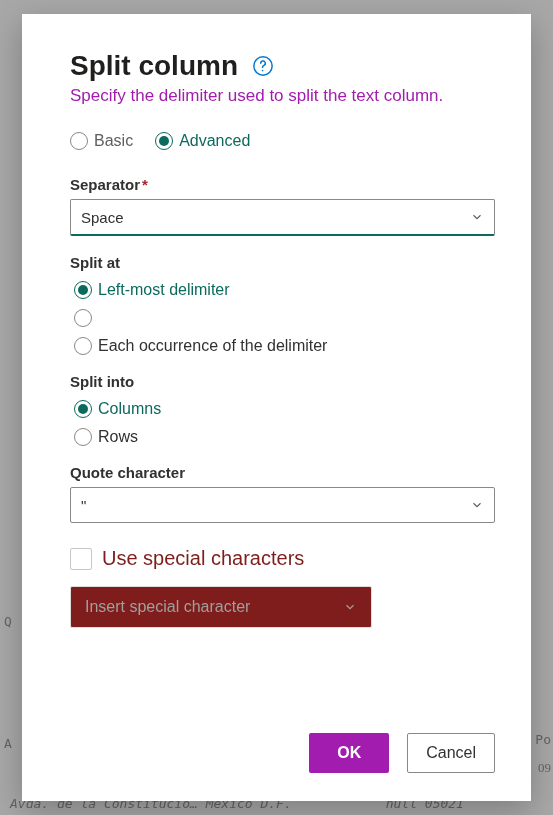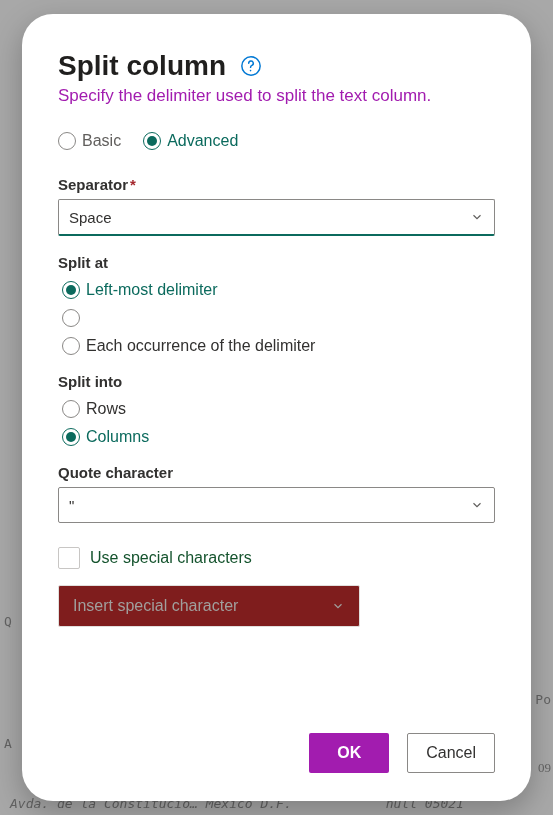--- a/index.html
+++ b/index.html
@@ -18,25 +18,24 @@
     background: rgba(120,120,120,0.4);
   }
   .dialog {
     position: absolute;
     left: 22px;
     top: 14px;
     right: 22px;
     bottom: 14px;
     background: #ffffff;
     box-shadow: 0 10px 30px rgba(0,0,0,0.25);
-    padding: 36px 36px 28px 36px;
+    padding: 36px 36px 28px 48px;
     box-sizing: border-box;
     display: flex;
     flex-direction: column;
-    border-radius: 31px;
   }
   .title-row {
     display: flex;
     align-items: center;
     gap: 14px;
   }
   .title {
     font-size: 28px;
     font-weight: 600;
     color: #201f1e;
@@ -141,22 +140,22 @@
   }
   .checkbox-box {
     width: 22px;
     height: 22px;
     border: 1px solid #c8c6c4;
     border-radius: 2px;
     background: #fff;
     box-sizing: border-box;
   }
   .checkbox-label {
-    font-size: 16px;
-    color: #14532d;
+    font-size: 20px;
+    color: #7f1d1d;
   }
   .insert-btn {
     margin-top: 16px;
     width: 272px;
     height: 40px;
     border: 1px solid #e1dfdd;
     border-radius: 2px;
     display: flex;
     align-items: center;
     padding: 0 14px;
@@ -204,21 +203,21 @@
     font-family: ui-monospace, Menlo, Consolas, monospace;
     color: #555;
     font-size: 13px;
   }
 </style>
 </head>
 <body>
 
 <div class="bg-hint" style="left:4px; top:614px;">Q</div>
 <div class="bg-hint" style="left:4px; top:736px;">A</div>
-<div class="bg-hint" style="right:2px; top:692px;">Po</div>
+<div class="bg-hint" style="right:2px; top:732px;">Po</div>
 <div class="bg-hint" style="right:2px; top:760px;font-family:Liberation Serif, serif;">09</div>
 <div class="bg-hint" style="left:10px; right:0; bottom:4px; white-space:pre; font-style:italic;">Avda. de la Constitucio… México D.F.            null 05021</div>
 
 <div class="overlay"></div>
 
 <div class="dialog">
 
   <div class="title-row">
     <div class="title">Split column</div>
     <div class="help-icon-wrap">
@@ -267,29 +266,29 @@
       <span class="circle"></span>
     </div>
     <div class="radio">
       <span class="circle"></span>
       <span class="radio-label">Each occurrence of the delimiter</span>
     </div>
   </div>
 
   <div class="section-label" style="margin-top:18px;">Split into</div>
   <div class="radio-group">
-    <div class="radio">
-      <span class="circle"></span>
-      <span class="radio-label">Rows</span>
-    </div>
     <div class="radio selected">
       <span class="circle">
           <span class="dot"></span>
         </span>
       <span class="radio-label">Columns</span>
+    </div>
+    <div class="radio">
+      <span class="circle"></span>
+      <span class="radio-label">Rows</span>
     </div>
   </div>
 
   <div class="section-label" style="margin-top:18px;">Quote character</div>
   <div class="select">
     <span>"</span>
     <svg class="chevron" viewBox="0 0 24 24" fill="none" stroke="currentColor" stroke-width="2">
         <polyline points="6 9 12 15 18 9"></polyline>
       </svg>
   </div>

